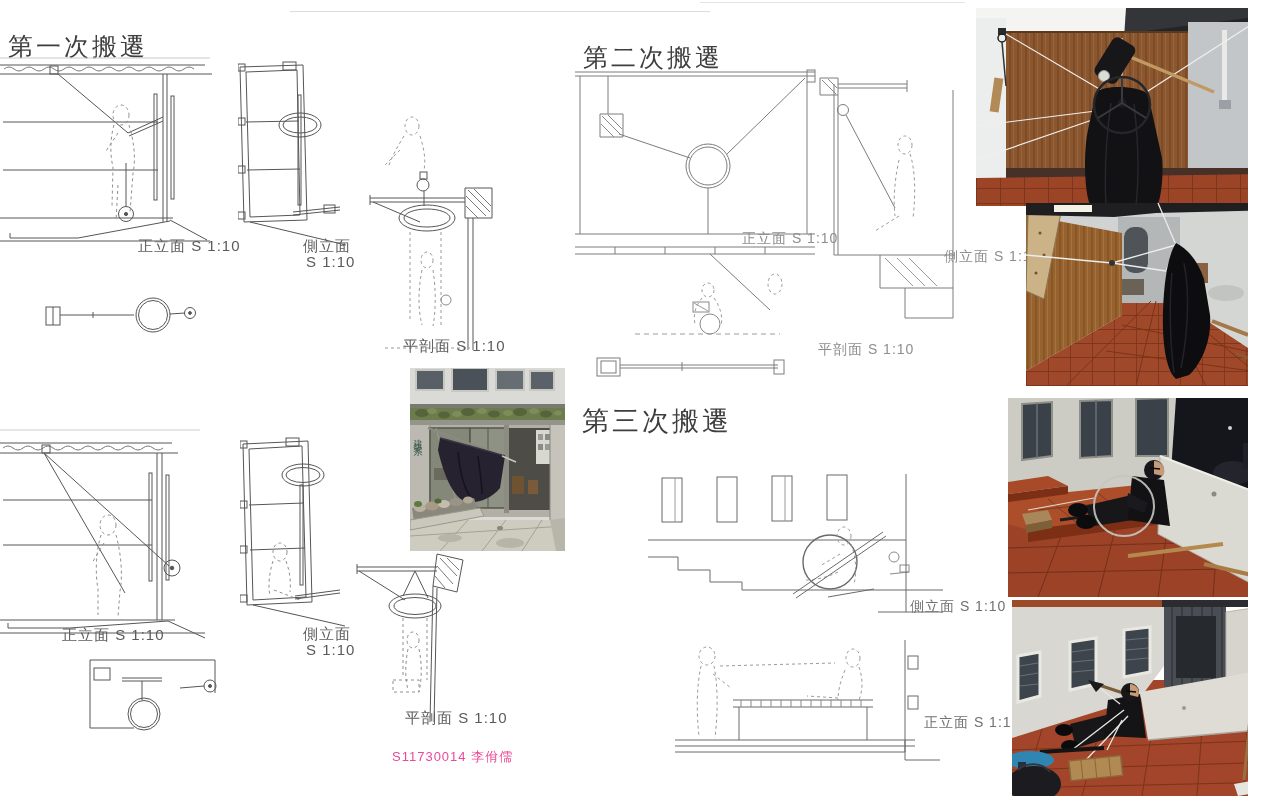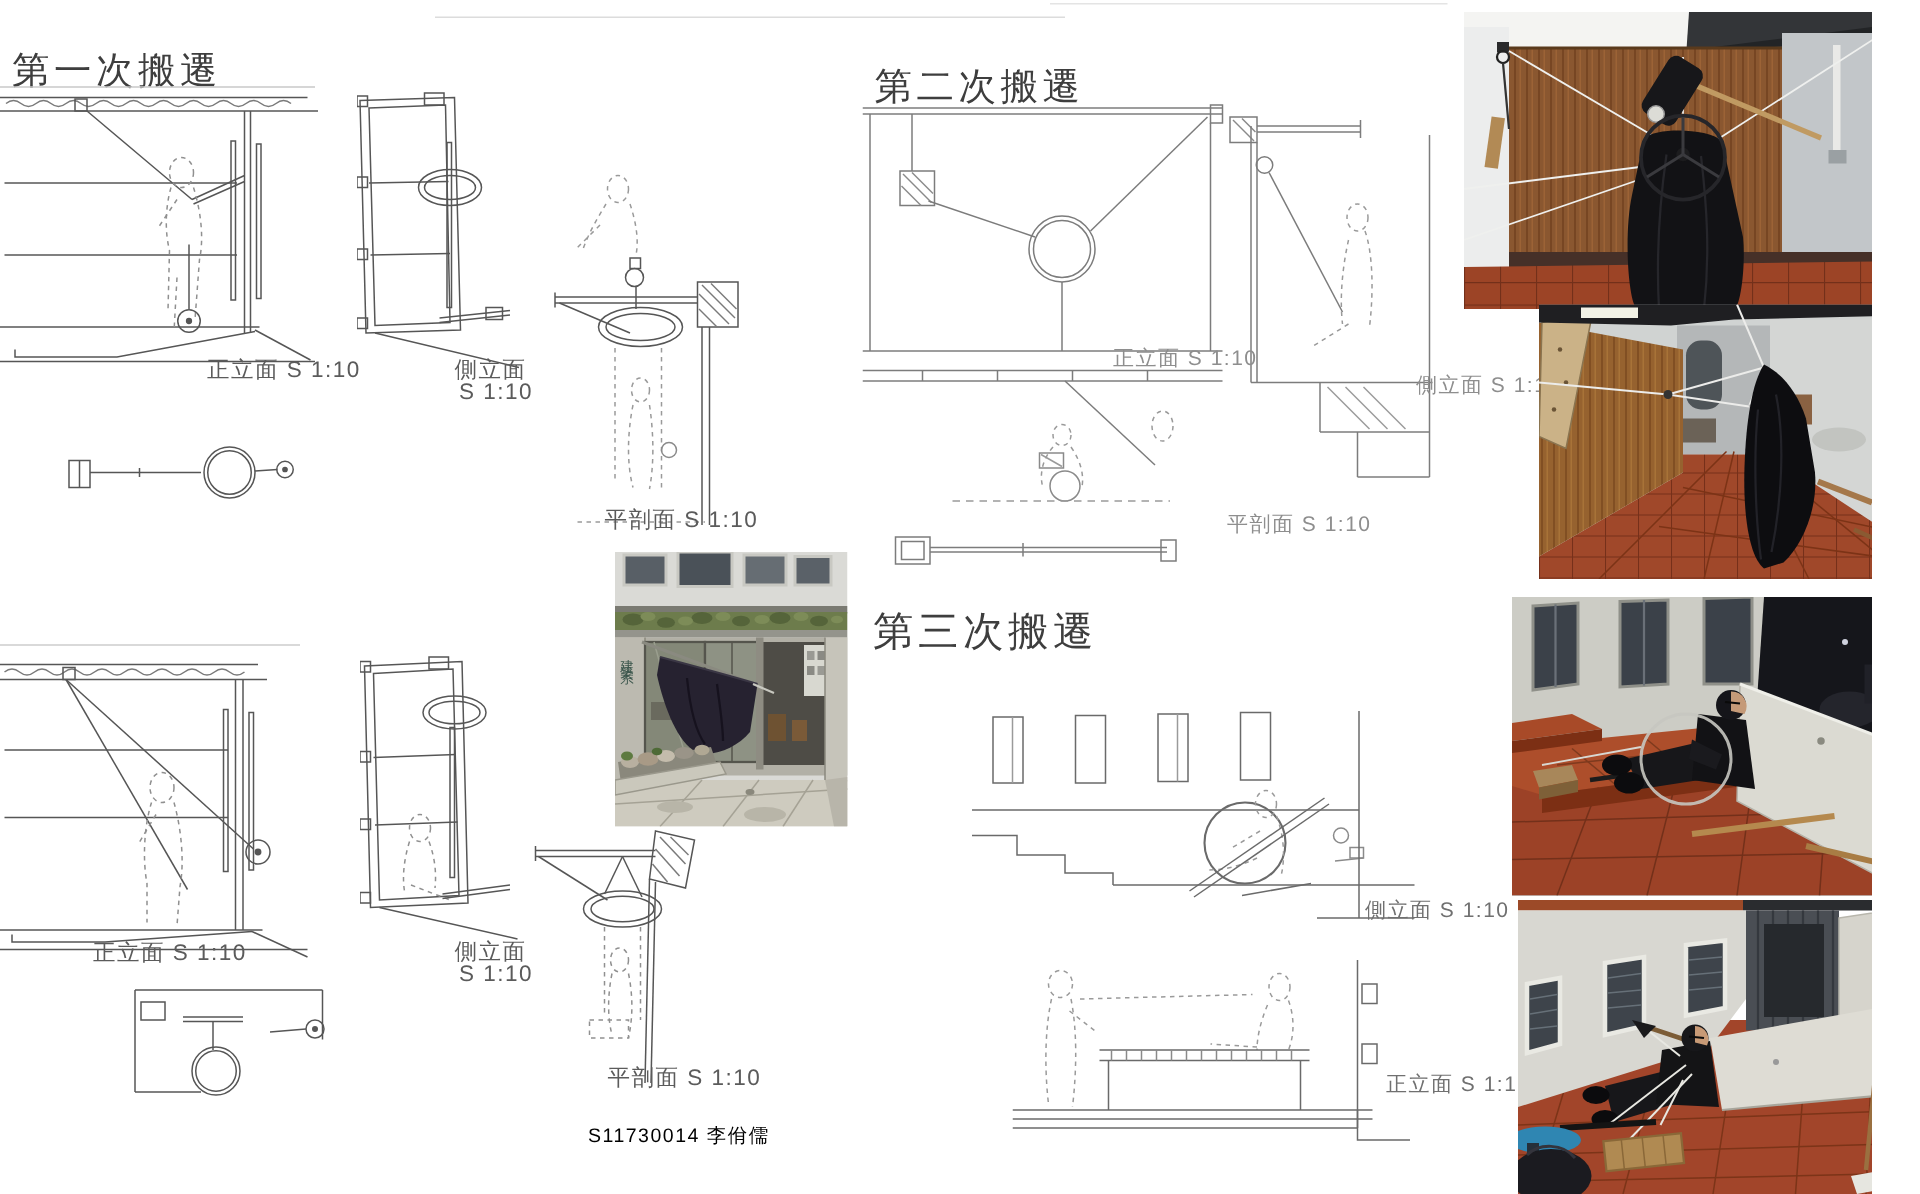--- a/index.html
+++ b/index.html
@@ -2,21 +2,21 @@
 <html><head>
 <meta charset="utf-8">
 <style>
   html,body{margin:0;padding:0;background:#fff;}
   #canvas{position:relative;width:1248px;height:796px;background:#ffffff;overflow:hidden;
           font-family:"Liberation Sans",sans-serif;}
   .title{position:absolute;color:#3e3e3e;font-size:25px;letter-spacing:3px;white-space:nowrap;}
   .label{position:absolute;color:#5b5b5b;font-size:15px;letter-spacing:1px;white-space:nowrap;}
   .label.light{color:#8e8e8e;font-size:14px;}
   .label.mid{color:#707070;font-size:14px;}
-  .sig{position:absolute;color:#000000;font-size:13px;letter-spacing:1px;white-space:nowrap;}
+  .sig{position:absolute;color:#ec4899;font-size:13px;letter-spacing:1px;white-space:nowrap;}
   .photo{position:absolute;}
   .photo svg{display:block;}
   .drawing{position:absolute;}
   .scanline{position:absolute;background:#dcdcdc;height:1px;}
   .edge-mark{position:absolute;background:#3a3a3a;}
   .vsign{position:absolute;writing-mode:vertical-rl;text-orientation:upright;
          font-size:9px;color:#3b564c;letter-spacing:4px;line-height:1;}
 </style>
 </head>
 <body>

